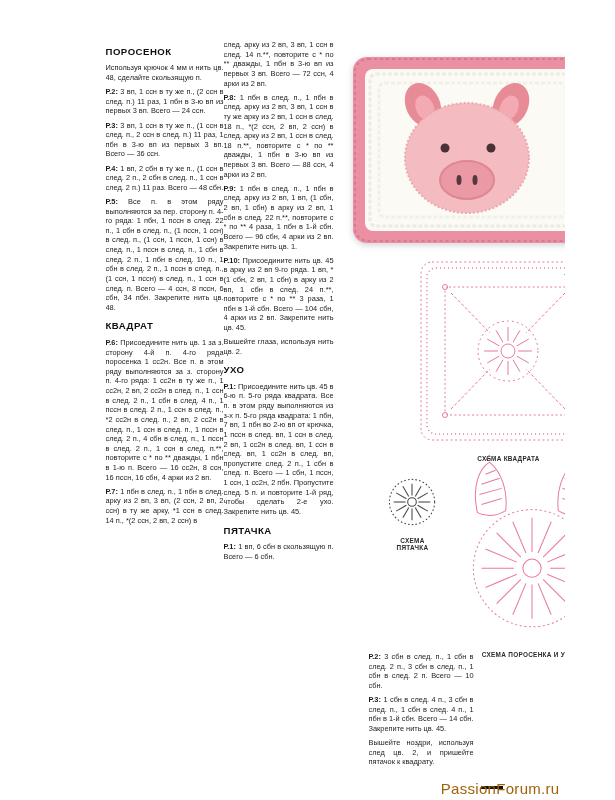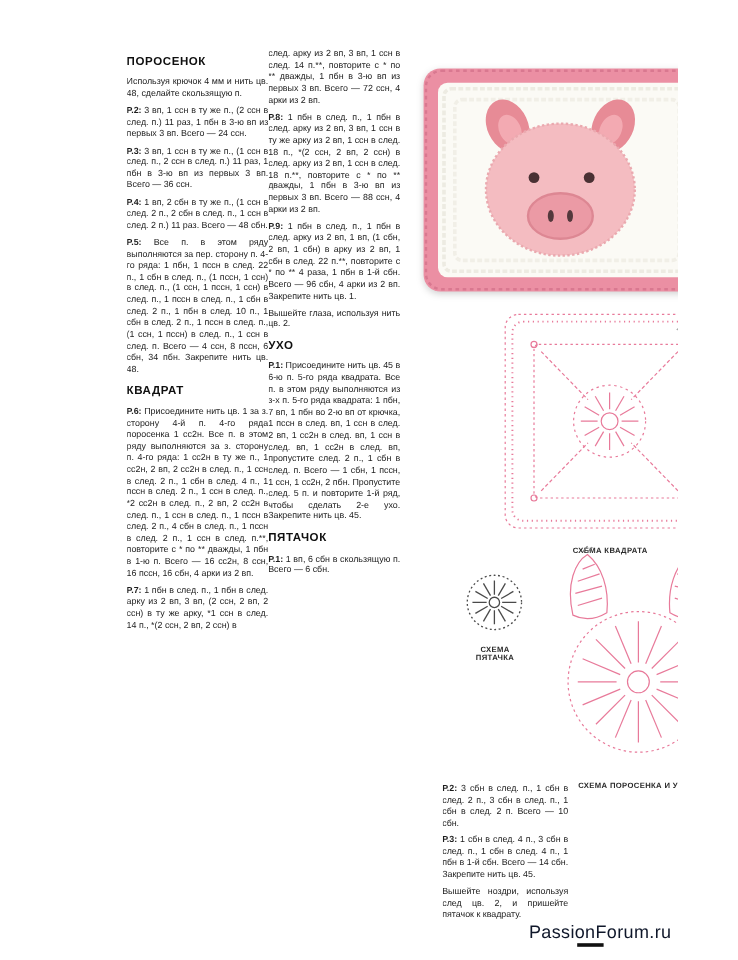--- a/index.html
+++ b/index.html
@@ -37,21 +37,21 @@
     writing-mode:vertical-rl; text-orientation:mixed;
     font-size:21px; font-weight:bold; letter-spacing:1.5px; color:#e84b80;
   }
   .side-category {
     position:absolute; left:567px; top:610px;
     writing-mode:vertical-rl; text-orientation:mixed;
     font-size:7.5px; letter-spacing:2.2px; color:#9b9b9b;
   }
   .page-number { position:absolute; left:560px; top:764px; font-size:10.5px; font-weight:bold; color:#111;text-decoration:underline; }
   .end-mark { position:absolute; left:430px; top:786px; width:22px; height:2.5px; background:#111; }
-  .watermark { position:absolute; right:5px; bottom:14px; font-size:15px; color:#0f172a; letter-spacing:.3px; }
+  .watermark { position:absolute; right:5px; bottom:3px; font-size:15px; color:#a16207; letter-spacing:.3px; }
 </style>
 </head>
 <body>
 
 <div class="page">
 
   <div class="col col-1">
     <h2 class="hd first">ПОРОСЕНОК</h2>
     <p><b></b><span>Используя крючок 4 мм и нить цв. 48, сделайте скользящую п.</span></p>
     <p><b>Р.2:</b><span> 3 вп, 1 ссн в ту же п., (2 ссн в след. п.) 11 раз, 1 пбн в 3-ю вп из первых 3 вп. Всего — 24 ссн.</span></p>
@@ -60,24 +60,25 @@
     <p><b>Р.5:</b><span> Все п. в этом ряду выполняются за пер. сторону п. 4-го ряда: 1 пбн, 1 пссн в след. 22 п., 1 сбн в след. п., (1 пссн, 1 ссн) в след. п., (1 ссн, 1 пссн, 1 ссн) в след. п., 1 пссн в след. п., 1 сбн в след. 2 п., 1 пбн в след. 10 п., 1 сбн в след. 2 п., 1 пссн в след. п., (1 ссн, 1 пссн) в след. п., 1 ссн в след. п. Всего — 4 ссн, 8 пссн, 6 сбн, 34 пбн. Закрепите нить цв. 48.</span></p>
     <h2 class="hd">КВАДРАТ</h2>
     <p><b>Р.6:</b><span> Присоедините нить цв. 1 за з. сторону 4-й п. 4-го ряда поросенка 1 сс2н. Все п. в этом ряду выполняются за з. сторону п. 4-го ряда: 1 сс2н в ту же п., 1 сс2н, 2 вп, 2 сс2н в след. п., 1 ссн в след. 2 п., 1 сбн в след. 4 п., 1 пссн в след. 2 п., 1 ссн в след. п., *2 сс2н в след. п., 2 вп, 2 сс2н в след. п., 1 ссн в след. п., 1 пссн в след. 2 п., 4 сбн в след. п., 1 пссн в след. 2 п., 1 ссн в след. п.**, повторите с * по ** дважды, 1 пбн в 1-ю п. Всего — 16 сс2н, 8 ссн, 16 пссн, 16 сбн, 4 арки из 2 вп.</span></p>
     <p><b>Р.7:</b><span> 1 пбн в след. п., 1 пбн в след. арку из 2 вп, 3 вп, (2 ссн, 2 вп, 2 ссн) в ту же арку, *1 ссн в след. 14 п., *(2 ссн, 2 вп, 2 ссн) в</span></p>
   </div>
 
   <div class="col col-2">
     <p><b></b><span>след. арку из 2 вп, 3 вп, 1 ссн в след. 14 п.**, повторите с * по ** дважды, 1 пбн в 3-ю вп из первых 3 вп. Всего — 72 ссн, 4 арки из 2 вп.</span></p>
     <p><b>Р.8:</b><span> 1 пбн в след. п., 1 пбн в след. арку из 2 вп, 3 вп, 1 ссн в ту же арку из 2 вп, 1 ссн в след. 18 п., *(2 ссн, 2 вп, 2 ссн) в след. арку из 2 вп, 1 ссн в след. 18 п.**, повторите с * по ** дважды, 1 пбн в 3-ю вп из первых 3 вп. Всего — 88 ссн, 4 арки из 2 вп.</span></p>
     <p><b>Р.9:</b><span> 1 пбн в след. п., 1 пбн в след. арку из 2 вп, 1 вп, (1 сбн, 2 вп, 1 сбн) в арку из 2 вп, 1 сбн в след. 22 п.**, повторите с * по ** 4 раза, 1 пбн в 1-й сбн. Всего — 96 сбн, 4 арки из 2 вп. Закрепите нить цв. 1.</span></p>
+    <p><b>Р.10:</b><span> Присоедините нить цв. 45 в арку из 2 вп 9-го ряда. 1 вп, *(1 сбн, 2 вп, 1 сбн) в арку из 2 вп, 1 сбн в след. 24 п.**, повторите с * по ** 3 раза, 1 пбн в 1-й сбн. Всего — 104 сбн, 4 арки из 2 вп. Закрепите нить цв. 45.</span></p>
     <p class="note"><b></b><span>Вышейте глаза, используя нить цв. 2.</span></p>
     <h2 class="hd">УХО</h2>
     <p><b>Р.1:</b><span> Присоедините нить цв. 45 в 6-ю п. 5-го ряда квадрата. Все п. в этом ряду выполняются из з-х п. 5-го ряда квадрата: 1 пбн, 7 вп, 1 пбн во 2-ю вп от крючка, 1 пссн в след. вп, 1 ссн в след. 2 вп, 1 сс2н в след. вп, 1 ссн в след. вп, 1 сс2н в след. вп, пропустите след. 2 п., 1 сбн в след. п. Всего — 1 сбн, 1 пссн, 1 ссн, 1 сс2н, 2 пбн. Пропустите след. 5 п. и повторите 1-й ряд, чтобы сделать 2-е ухо. Закрепите нить цв. 45.</span></p>
-    <h2 class="hd">ПЯТАЧОК</h2>
+    <h2 class="hd">ПЯТАЧКА</h2>
     <p><b>Р.1:</b><span> 1 вп, 6 сбн в скользящую п. Всего — 6 сбн.</span></p>
   </div>
 
   <div class="col col-3">
     <p><b>Р.2:</b><span> 3 сбн в след. п., 1 сбн в след. 2 п., 3 сбн в след. п., 1 сбн в след. 2 п. Всего — 10 сбн.</span></p>
     <p><b>Р.3:</b><span> 1 сбн в след. 4 п., 3 сбн в след. п., 1 сбн в след. 4 п., 1 пбн в 1-й сбн. Всего — 14 сбн. Закрепите нить цв. 45.</span></p>
     <p class="note"><b></b><span>Вышейте ноздри, используя след цв. 2, и пришейте пятачок к квадрату.</span></p>
   </div>
 
   <div class="photo-wrap">

